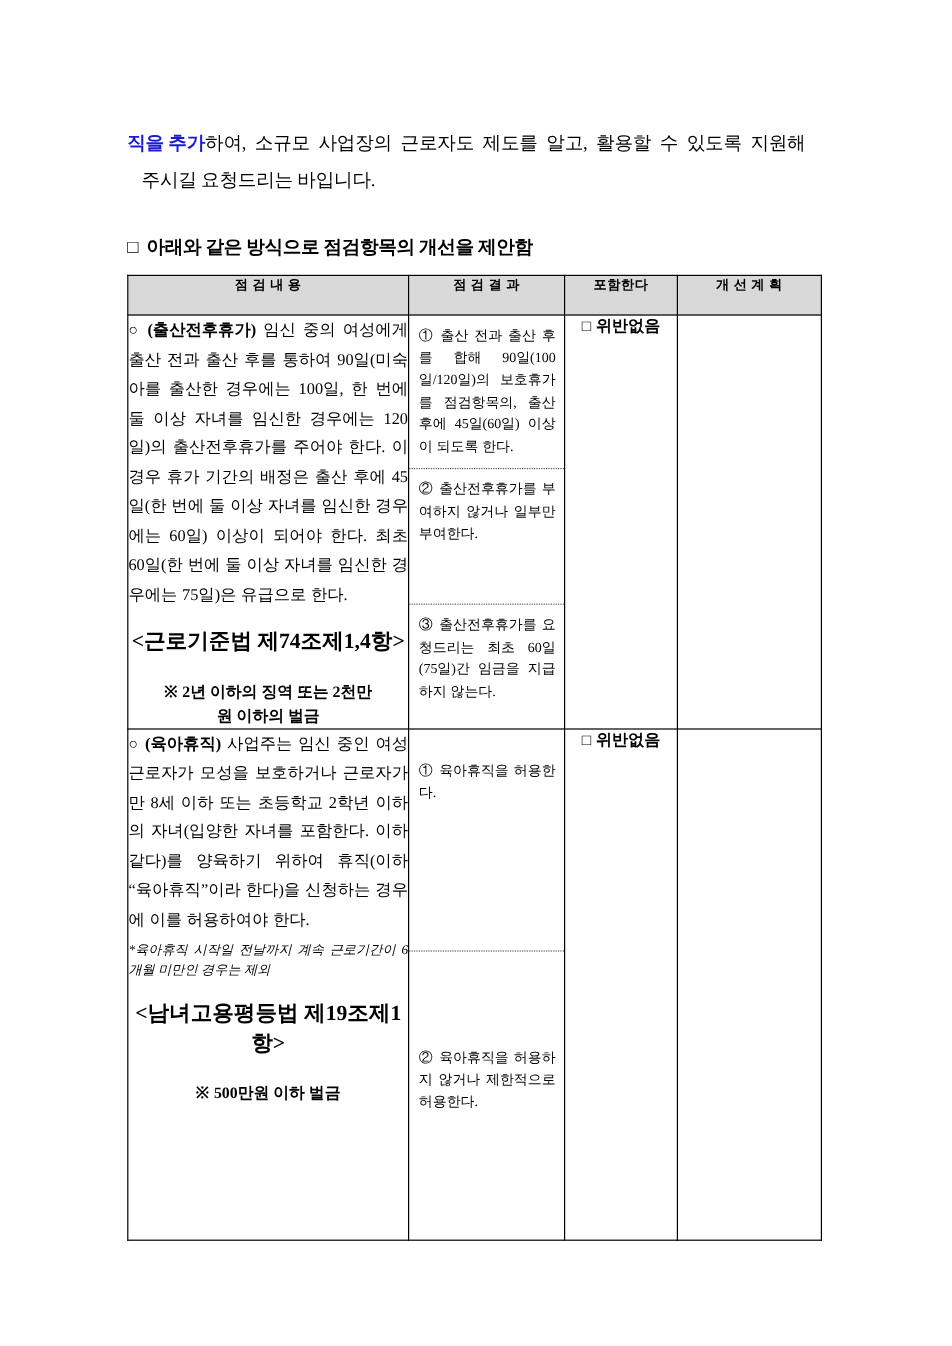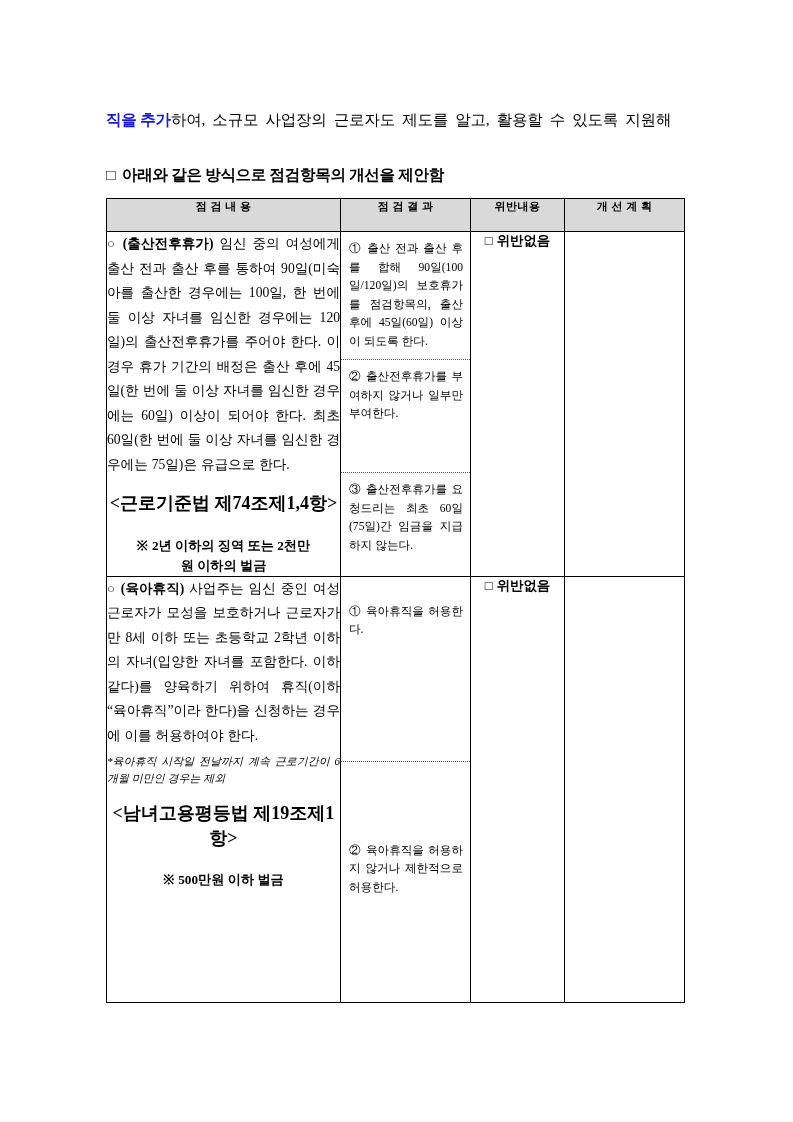--- a/index.html
+++ b/index.html
@@ -163,38 +163,39 @@
 
   .cell-plan { }
 </style>
 </head>
 <body>
 
 <div class="page">
 
   <p class="intro">
     <span class="lead">직을 추가</span><span class="justify-spread">하여, 소규모 사업장의 근로자도 제도를 알고, 활용할 수 있도록 지원해</span>
+    <span class="line2">주시길 요청드리는 바입니다.</span>
   </p>
 
   <div class="section-head">
     <span class="box-mark">□</span><span>아래와 같은 방식으로 점검항목의 개선을 제안함</span>
   </div>
 
   <table class="check-table">
     <colgroup>
       <col class="col-1">
         <col class="col-2">
         <col class="col-3">
         <col class="col-4">
     </colgroup>
     <thead>
       <tr>
         <th>점 검 내 용</th>
         <th>점 검 결 과</th>
-        <th>위반내용</th>
+        <th>포함한다</th>
         <th>개 선 계 획</th>
       </tr>
     </thead>
     <tbody>
 
       <tr>
         <td class="cell-content">
           <div class="body-text">
             <span class="circle">○</span>
             <span class="bold">(출산전후휴가)</span><span> 임신 중의 여성에게 출산 전과 출산 후를 통하여 90일(미숙아를 출산한 경우에는 100일, 한 번에 둘 이상 자녀를 임신한 경우에는 120일)의 출산전후휴가를 주어야 한다. 이 경우 휴가 기간의 배정은 출산 후에 45일(한 번에 둘 이상 자녀를 임신한 경우에는 60일) 이상이 되어야 한다. 최초 60일(한 번에 둘 이상 자녀를 임신한 경우에는 75일)은 유급으로 한다.</span>

